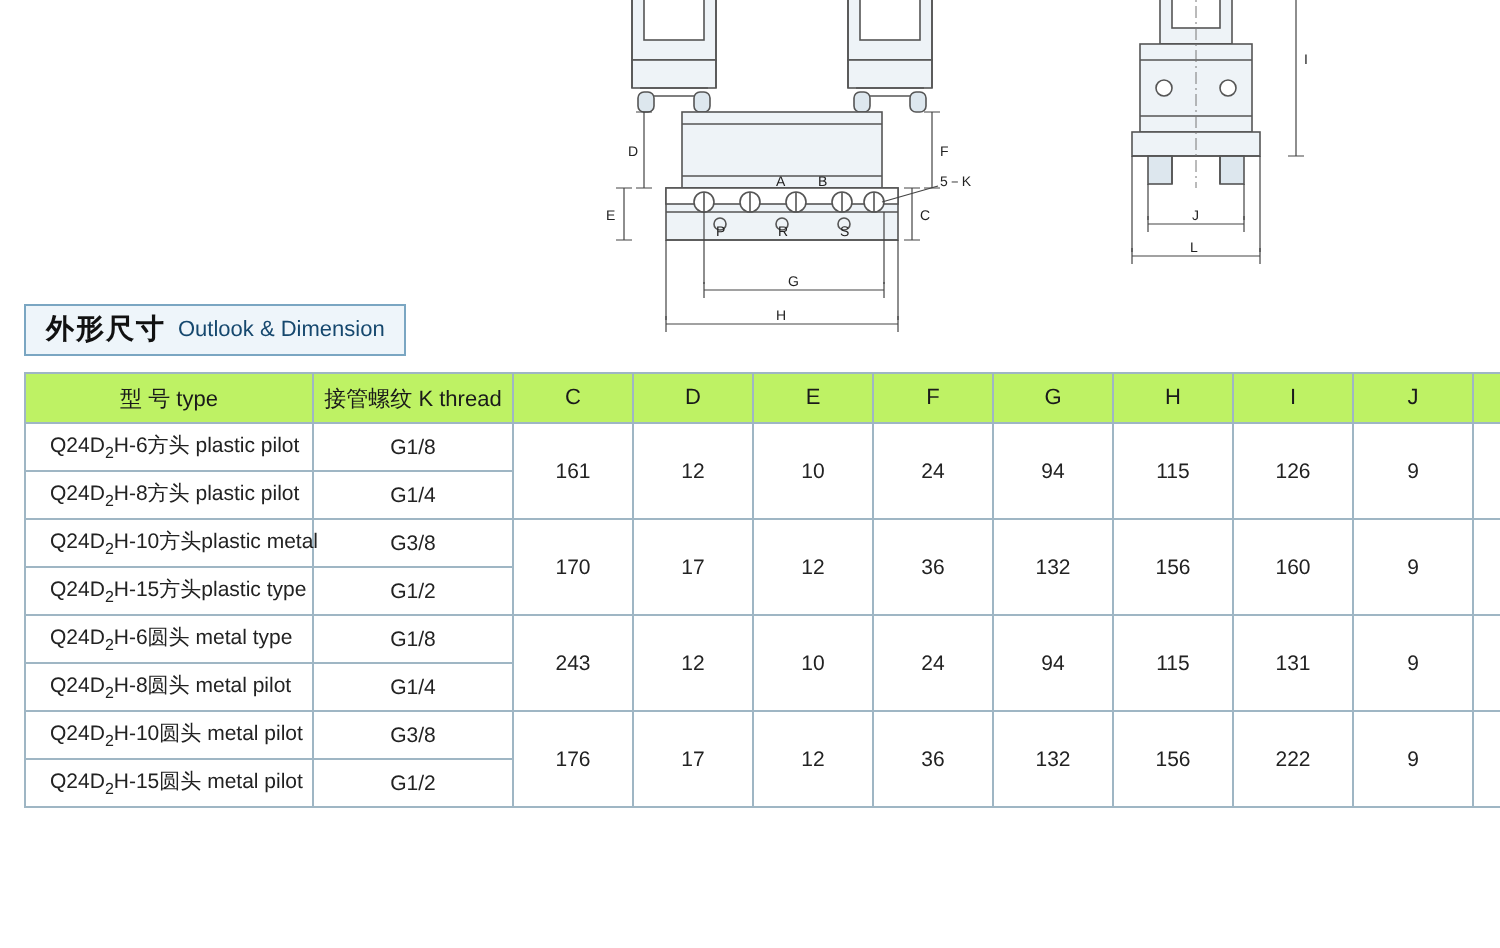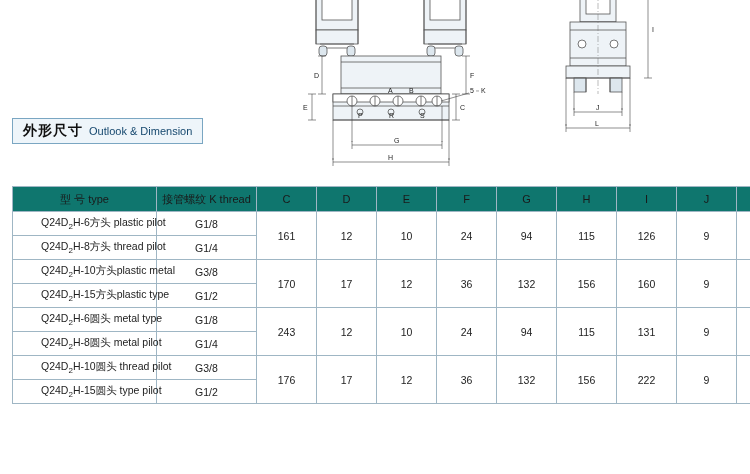--- a/index.html
+++ b/index.html
@@ -20,21 +20,21 @@
   
   #drawing {
     position: absolute;
     left: 0; top: 0;
     width: 750px; height: 178px;
   }
 
   
   #title-banner {
     position: absolute;
-    left: 12px; top: 118px;
+    left: 12px; top: 152px;
     height: 26px;
     border: 1px solid #7aa6c2;
     background: #eef5fa;
     padding: 0 10px;
     display: flex;
     align-items: center;
     gap: 6px;
     white-space: nowrap;
   }
   #title-banner .cn {
@@ -62,29 +62,29 @@
   table.spec th, table.spec td {
     border: 1px solid #9fb6c4;
     text-align: center;
     vertical-align: middle;
     font-size: 10.5px;
     color: #222;
     height: 24px;
     padding: 0 2px;
   }
   table.spec thead th {
-    background: #0f766e;
+    background: #bef264;
     font-weight: normal;
     font-size: 11px;
     height: 25px;
     color: #1a1a1a;
   }
   table.spec td.model {
     text-align: left;
-    padding-left: 28px;
+    padding-left: 12px;
     font-size: 10.5px;
     white-space: nowrap;
   }
   table.spec td.thread {
     font-size: 10.5px;
     text-align: center;
   }
   .sub { font-size: 8px; vertical-align: sub; }
 
   
@@ -247,21 +247,21 @@
           <td rowspan="2">10</td>
           <td rowspan="2">24</td>
           <td rowspan="2">94</td>
           <td rowspan="2">115</td>
           <td rowspan="2">126</td>
           <td rowspan="2">9</td>
           <td rowspan="2">50</td>
         </tr>
 
         <tr>
-          <td class="model"><span>Q24D</span><span class="sub">2</span><span>H-8方头 thread pilot</span></td>
+          <td class="model"><span>Q24D</span><span class="sub">2</span><span>H-8方头 plastic pilot</span></td>
           <td class="thread">G1/4</td>
         </tr>
 
         <tr>
           <td class="model"><span>Q24D</span><span class="sub">2</span><span>H-10方头plastic metal</span></td>
           <td class="thread">G3/8</td>
           <td rowspan="2">170</td>
           <td rowspan="2">17</td>
           <td rowspan="2">12</td>
           <td rowspan="2">36</td>
@@ -290,34 +290,34 @@
           <td rowspan="2">9</td>
           <td rowspan="2">50</td>
         </tr>
 
         <tr>
           <td class="model"><span>Q24D</span><span class="sub">2</span><span>H-8圆头 metal pilot</span></td>
           <td class="thread">G1/4</td>
         </tr>
 
         <tr>
-          <td class="model"><span>Q24D</span><span class="sub">2</span><span>H-10圆头 thread pilot</span></td>
+          <td class="model"><span>Q24D</span><span class="sub">2</span><span>H-10圆头 metal pilot</span></td>
           <td class="thread">G3/8</td>
           <td rowspan="2">176</td>
           <td rowspan="2">17</td>
           <td rowspan="2">12</td>
           <td rowspan="2">36</td>
           <td rowspan="2">132</td>
           <td rowspan="2">156</td>
           <td rowspan="2">222</td>
           <td rowspan="2">9</td>
           <td rowspan="2">60</td>
         </tr>
 
         <tr>
-          <td class="model"><span>Q24D</span><span class="sub">2</span><span>H-15圆头 type pilot</span></td>
+          <td class="model"><span>Q24D</span><span class="sub">2</span><span>H-15圆头 metal pilot</span></td>
           <td class="thread">G1/2</td>
         </tr>
       </tbody>
     </table>
   </div>
 
 </div>
 
 </body></html>

